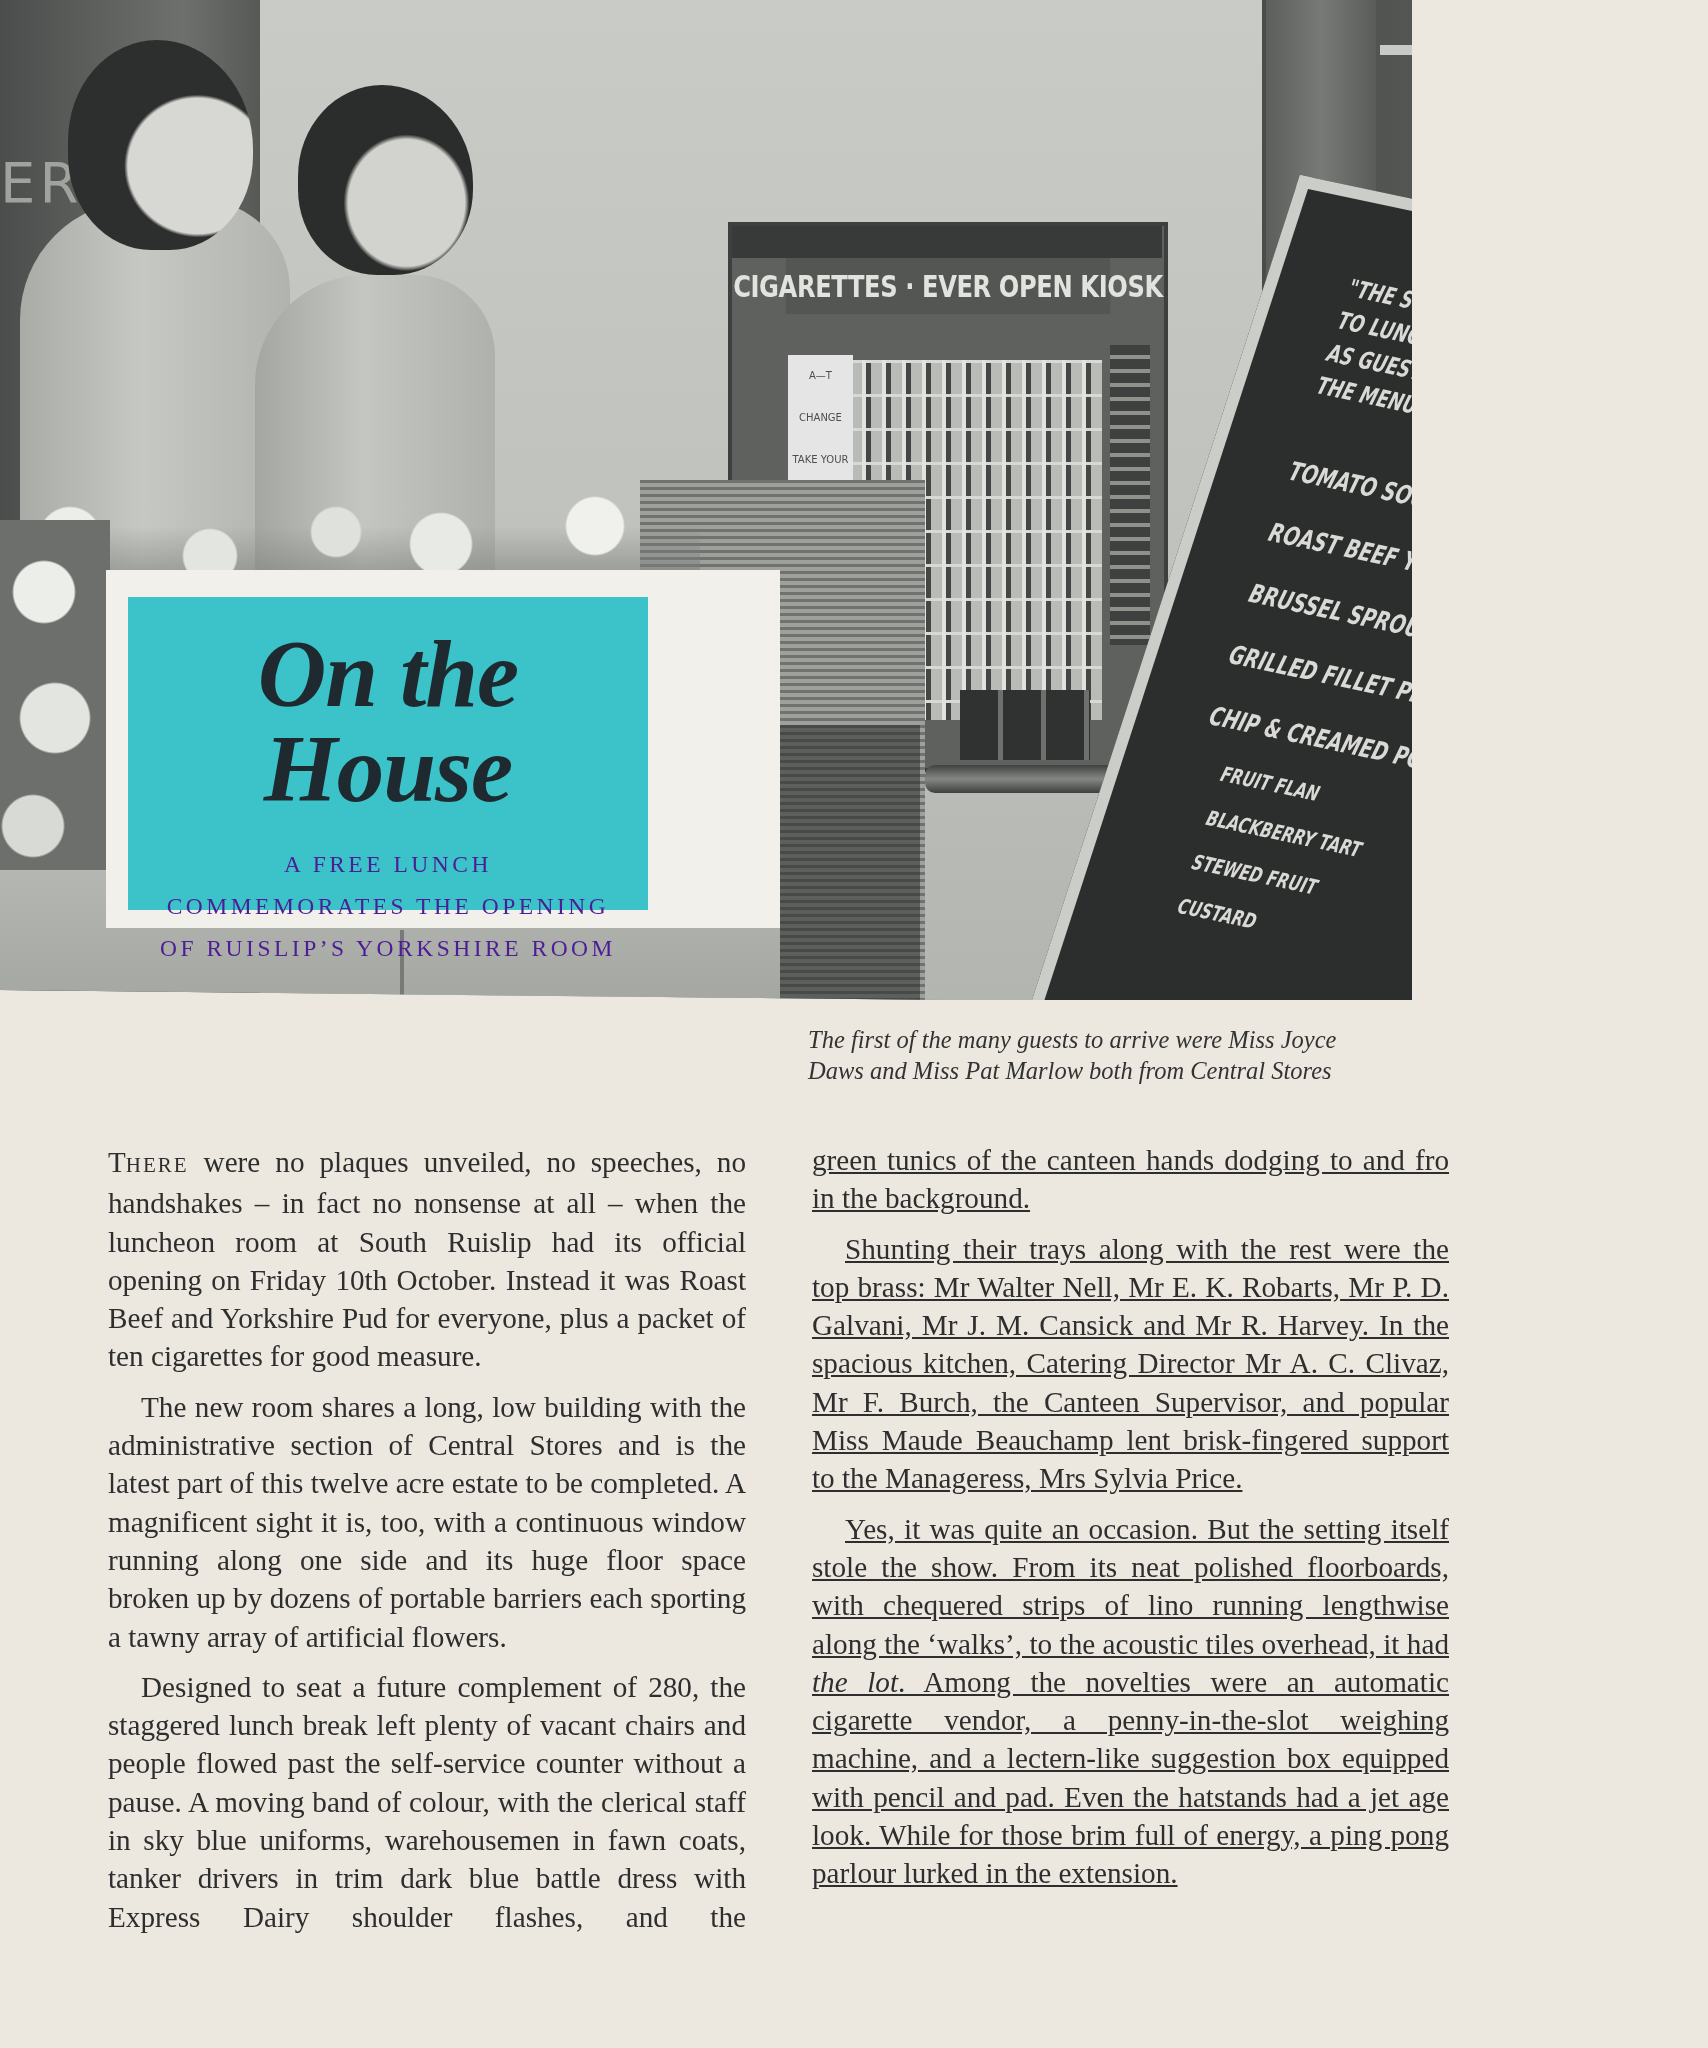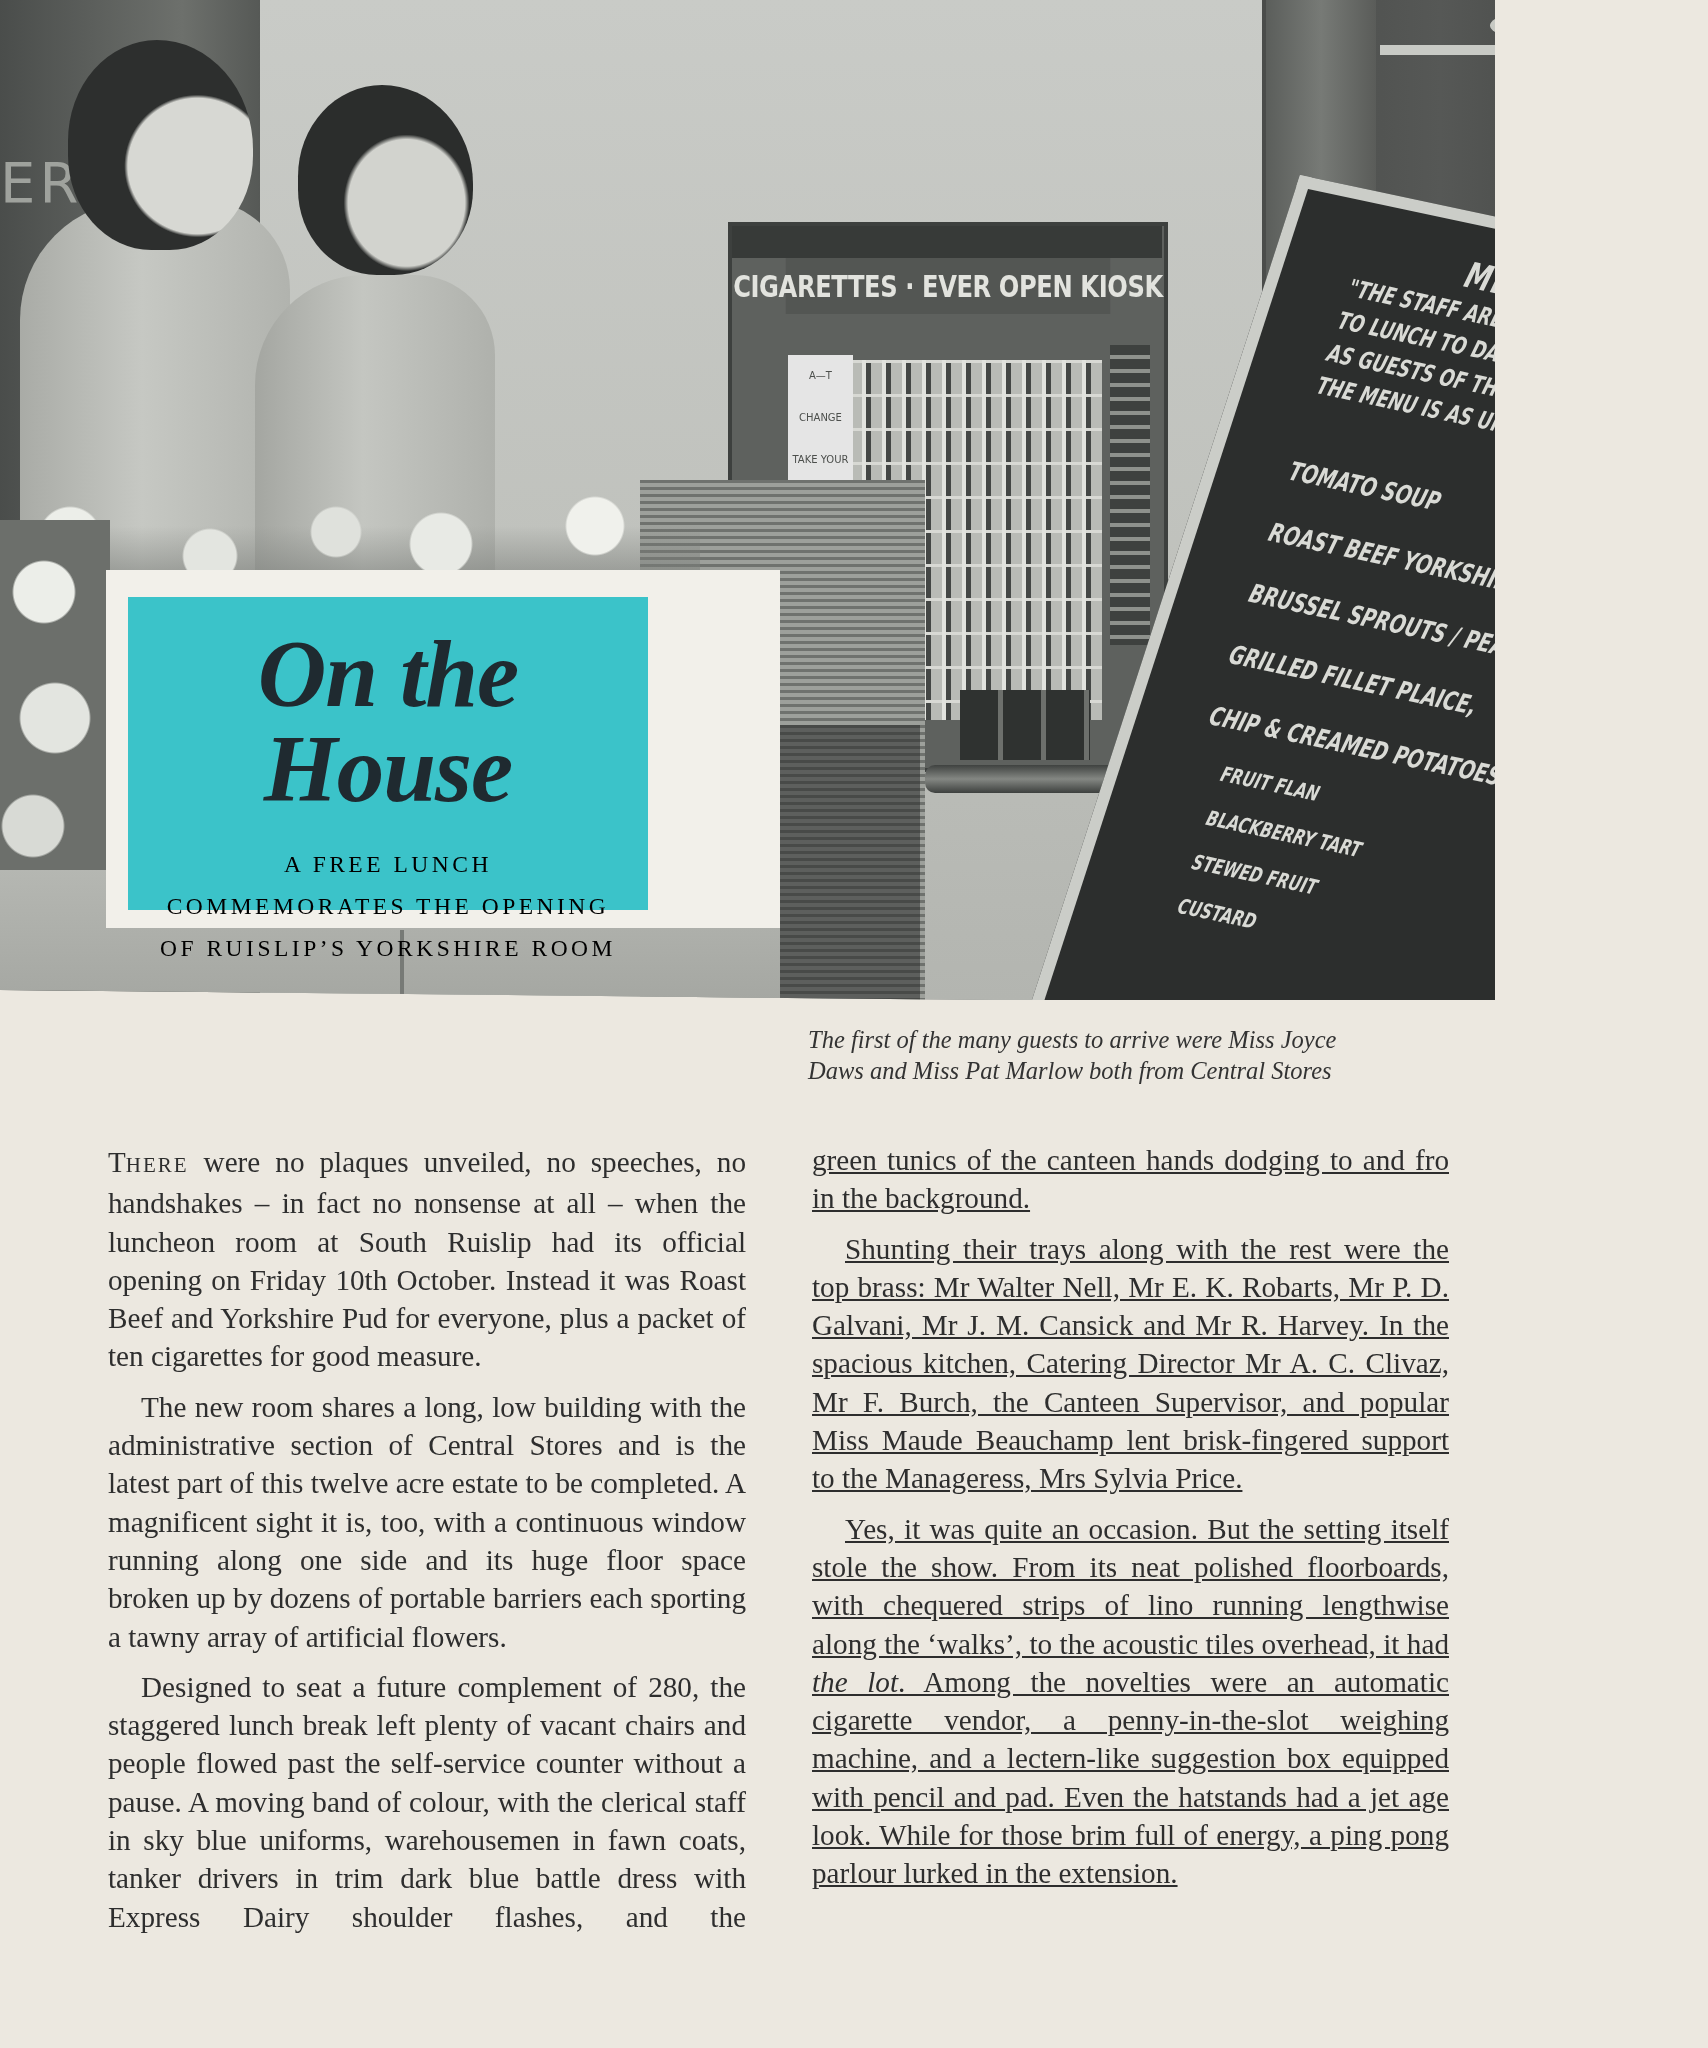--- a/index.html
+++ b/index.html
@@ -4,23 +4,24 @@
 <style>
   html, body { margin: 0; padding: 0; }
   body {
     width: 1708px; height: 2048px; position: relative; overflow: hidden;
     background: #ece8e0;
     font-family: "Liberation Serif", "DejaVu Serif", serif;
     color: #2b2b2b;
   }
   
   .photo {
-    position: absolute; left: 0; top: 0; width: 1495px; height: 1000px;
+    position: absolute; left: 0; top: 0; width: 1368px; height: 1000px;
     background: #8e908d; overflow: hidden;
     clip-path: polygon(0 0, 100% 0, 100% 100.5%, 0 99%);
+    padding-left: 44px;
   }
   .photo > div { position: absolute; }
   .wall { left: 240px; top: 0; width: 1030px; height: 1000px;
           background: linear-gradient(180deg, #c9cbc7 0%, #bfc1bc 60%, #b3b5b0 100%); }
   .left-bg { left: 0; top: 0; width: 260px; height: 1000px;
              background: linear-gradient(90deg, #4a4d4b, #6d706c 70%, #565956); }
   .left-sign-letters { left: 0; top: 150px; width: 80px; font-family: "DejaVu Sans", sans-serif;
              font-size: 56px; color: #9fa29d; letter-spacing: 4px; }
   .right-dark { left: 1262px; top: 0; width: 446px; height: 1000px;
                 background: linear-gradient(90deg, #4a4c4a, #565856 40%, #3b3d3b); }
@@ -96,21 +97,21 @@
   .menu-items div.small { font-size: 21px; line-height: 46px; margin-left: 40px; }
 
   
   .title-card { position: absolute; left: 106px; top: 570px; width: 674px; height: 358px;
                 background: #f2f0ea; }
   .title-panel { position: absolute; left: 22px; top: 27px; width: 520px; height: 313px;
                  background: #3bc3c9; text-align: center; }
   .title-main { margin: 30px 0 0 0; font-family: "Liberation Serif", "DejaVu Serif", serif;
                 font-style: italic; font-size: 95px; line-height: 1; color: #1f2a30; letter-spacing: -1px; }
   .title-sub { margin-top: 26px; font-size: 23.5px; line-height: 42px; letter-spacing: 3.5px;
-               color: #000000; font-family: "Liberation Serif", "DejaVu Serif", serif; }
+               color: #4c1d95; font-family: "Liberation Serif", "DejaVu Serif", serif; }
 
   
   .caption { position: absolute; left: 808px; top: 1024px; width: 660px;
              font-style: italic; font-size: 24.5px; line-height: 31px; color: #333; text-align: left; }
 
   
   .col { position: absolute; top: 1131px; font-size: 29.2px; line-height: 38.3px; color: #2e2e2e;
          text-align: justify; hyphens: manual; }
   .col.left { left: 96px; width: 662px; }
   .col.right { left: 800px; width: 661px; top: 1129px; text-decoration: underline; }

